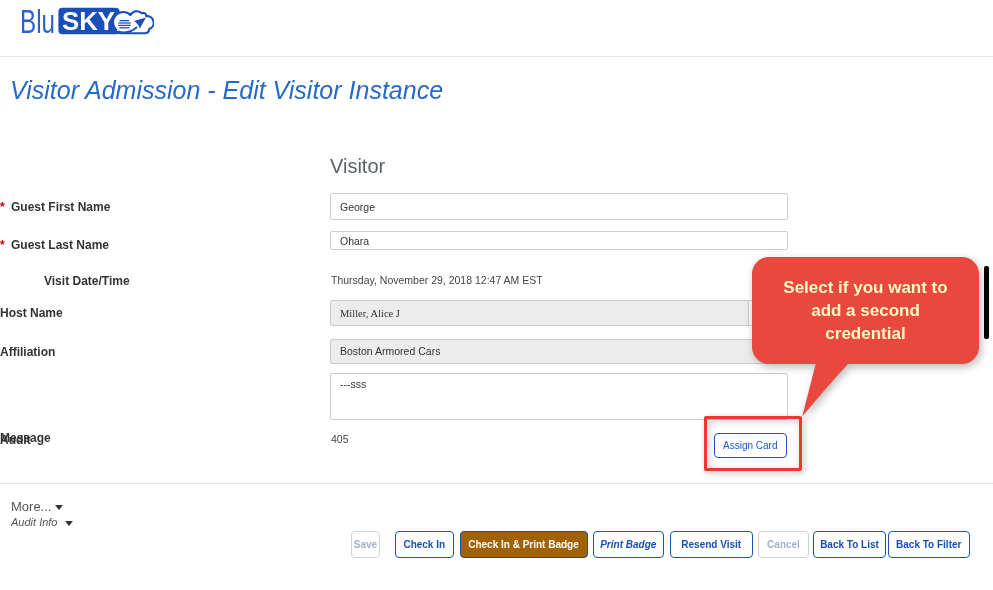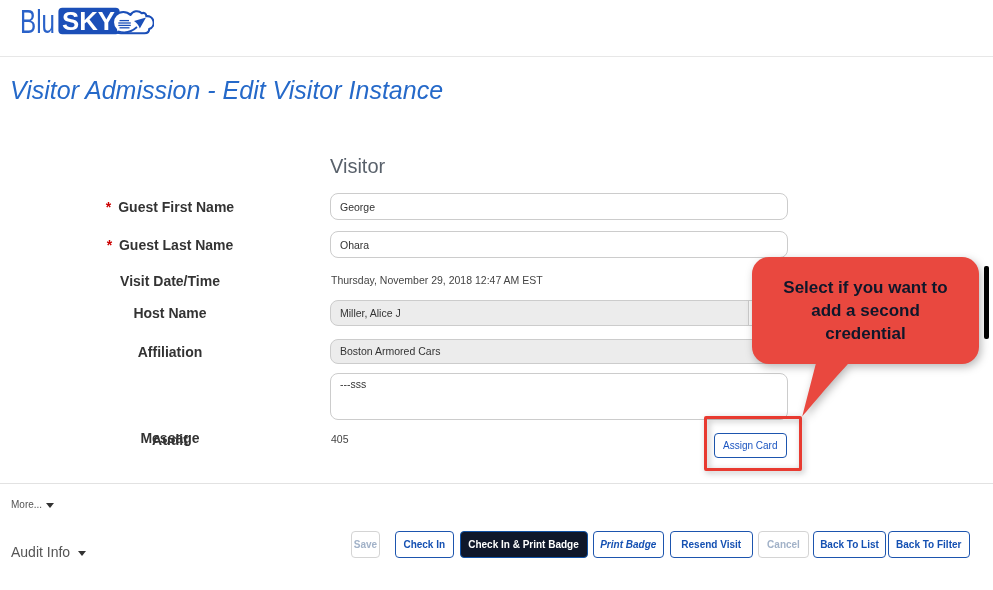--- a/index.html
+++ b/index.html
@@ -1,25 +1,25 @@
 <!DOCTYPE html>
 <html><head>
 <meta charset="utf-8">
 <style>
 * { margin:0; padding:0; box-sizing:border-box; }
 html,body { width:993px; height:590px; background:#fff; font-family:"Liberation Sans", sans-serif; overflow:hidden; }
 .abs { position:absolute; }
-.label { position:absolute; left:16px; width:308px; text-align:center; font-weight:bold; font-size:14px; color:#333; line-height:12px; }
+.label { position:absolute; left:0; width:308px; text-align:left; font-weight:bold; font-size:12px; color:#333; line-height:12px; }
 .req { color:#c00; margin-right:3px; }
-.inp { position:absolute; left:330px; width:458px; border:1px solid #ccc; border-radius:8px; background:#fff; font-size:10.5px; color:#333; padding-left:9px; display:flex; align-items:center; }
+.inp { position:absolute; left:330px; width:458px; border:1px solid #ccc; border-radius:2px; background:#fff; font-size:10.5px; color:#333; padding-left:9px; display:flex; align-items:center; }
 .inp.dis { background:#ececec; }
 .static { position:absolute; left:331px; font-size:10.5px; color:#444; line-height:12px; }
 .btn { position:absolute; top:531px; height:27px; border-radius:4px; border:1.5px solid #1d55ae; background:#fff; color:#1450b2; font-weight:bold; font-size:10px; display:flex; align-items:center; justify-content:center; font-family:"Liberation Sans", sans-serif; }
 .btn.gray { border:1px solid #d4d4d4; color:#a2b2c8; font-weight:bold; }
-.btn.primary { background:#0f172a; color:#fff; border:1.5px solid #1152a6; }
+.btn.primary { background:#a16207; color:#fff; border:1.5px solid #1152a6; }
 .tri { display:inline-block; width:0; height:0; border-left:4px solid transparent; border-right:4px solid transparent; border-top:5px solid #333; margin-left:4px; vertical-align:middle; }
 </style>
 </head>
 <body>
 
 <svg class="abs" style="left:20px; top:6px;" width="134" height="38" viewBox="0 0 134 38">
   <text x="0" y="27" font-size="33" fill="#2a62c9" textLength="35" lengthAdjust="spacingAndGlyphs" font-family="Liberation Sans">Blu</text>
   <rect x="38.4" y="1.7" width="61.2" height="26.6" rx="4" fill="#1b4fb8"></rect>
   <text x="42" y="24.4" font-size="26" font-weight="bold" fill="#fff" textLength="53" lengthAdjust="spacingAndGlyphs" font-family="Liberation Sans">SKY</text>
   <g transform="translate(-20,-6)">
@@ -38,56 +38,56 @@
 <div class="abs" style="left:0; top:56px; width:993px; height:1px; background:#e7e7e7;"></div>
 
 <div class="abs" style="left:10px; top:76px; font-size:25px; color:#2569c9; line-height:29px;font-style:italic;">Visitor Admission - Edit Visitor Instance</div>
 
 <div class="abs" style="left:330px; top:156px; font-size:20px; color:#59616b; line-height:20px;">Visitor</div>
 
 <div class="label" style="top:200.5px;"><span class="req">*</span> Guest First Name</div>
 <div class="inp" style="top:193px; height:27px;">George</div>
 
 <div class="label" style="top:238.5px;"><span class="req">*</span> Guest Last Name</div>
-<div class="inp" style="top:231px; height:27px;">Ohara</div>
+<div class="inp" style="top:231px; height:19px;">Ohara</div>
 
-<div class="label" style="top:275px;">Visit Date/Time</div>
+<div class="label" style="top:275px;margin-left:44px;">Visit Date/Time</div>
 <div class="static" style="top:273.5px;">Thursday, November 29, 2018 12:47 AM EST</div>
 
 <div class="label" style="top:307px;">Host Name</div>
-<div class="inp dis" style="top:300px; height:26px;">Miller, Alice J</div>
+<div class="inp dis" style="top:300px; height:26px;font-family:Liberation Serif, serif;">Miller, Alice J</div>
 <div class="abs" style="left:748px; top:301px; width:39px; height:24px; background:#fafafa; border-left:1px solid #ccc; border-radius:0 4px 4px 0;"></div>
 
 <div class="label" style="top:345.5px;">Affiliation</div>
 <div class="inp dis" style="top:338.5px; height:25.5px;">Boston Armored Cars</div>
 
 <div class="label" style="top:383.5px;margin-top:48px;">Message</div>
 <div class="inp" style="top:373px; height:47px; align-items:flex-start; padding-top:4px;">---sss</div>
 
 <div class="label" style="top:433.5px;">Audit</div>
 <div class="static" style="top:433px;">405</div>
 <div class="btn" style="left:713.5px; top:432.5px; width:73.5px; height:25.5px; font-weight:normal; font-size:10px; color:#1b55c0;">Assign Card</div>
 
 <div class="abs" style="left:703.5px; top:415.5px; width:98px; height:55px; border:3px solid #e83a30; border-radius:2px; filter:drop-shadow(2px 2px 3px rgba(0,0,0,0.3));"></div>
 
 <div class="abs" style="left:752px; top:257px; width:227px; height:106.5px; filter:drop-shadow(2px 3px 4px rgba(0,0,0,0.28));">
   <div style="position:absolute; left:0; top:0; width:227px; height:106.5px; background:#e9483f; border-radius:17px; display:flex; align-items:center; justify-content:center;">
-    <div style="color:#0f172a; font-size:17px; font-weight:bold; text-align:center; line-height:23px;">Select if you want to<br>add a second<br>credential</div>
+    <div style="color:#fef9c3; font-size:17px; font-weight:bold; text-align:center; line-height:23px;">Select if you want to<br>add a second<br>credential</div>
   </div>
   <svg style="position:absolute; left:37px; top:103px;" width="80" height="65" viewBox="0 0 80 65">
     <path d="M 27.8 0 L 13.2 56.5 C 24 44 42 22 62.8 0 Z" fill="#e9483f"></path>
   </svg>
 </div>
 
 <div class="abs" style="left:983.5px; top:265.5px; width:5px; height:73.5px; background:#000; border-radius:2px;"></div>
 
 <div class="abs" style="left:0; top:483px; width:993px; height:1px; background:#e2e2e2;"></div>
 
-<div class="abs" style="left:11px; top:499px; font-size:10px; color:#555;">More...<span class="tri"></span></div>
-<div class="abs" style="left:11px; top:544px; font-size:14px; color:#555;">Audit Info <span class="tri"></span></div>
+<div class="abs" style="left:11px; top:499px; font-size:13px; color:#555;">More...<span class="tri"></span></div>
+<div class="abs" style="left:11px; top:516px; font-size:11px; color:#555;font-style:italic;">Audit Info <span class="tri"></span></div>
 
 <div class="btn gray" style="left:351px; width:29px;">Save</div>
 <div class="btn" style="left:394.5px; width:59.5px;">Check In</div>
 <div class="btn primary" style="left:459.5px; width:128px;">Check In &amp; Print Badge</div>
 <div class="btn" style="left:592.5px; width:71.5px;font-style:italic;">Print Badge</div>
 <div class="btn" style="left:669.5px; width:83.5px;">Resend Visit</div>
 <div class="btn gray" style="left:758px; width:51px;">Cancel</div>
 <div class="btn" style="left:813px; width:73px;">Back To List</div>
 <div class="btn" style="left:888px; width:81.5px;">Back To Filter</div>
 

